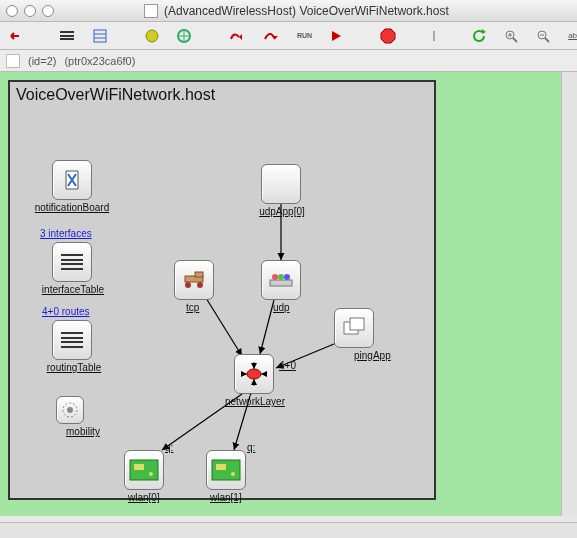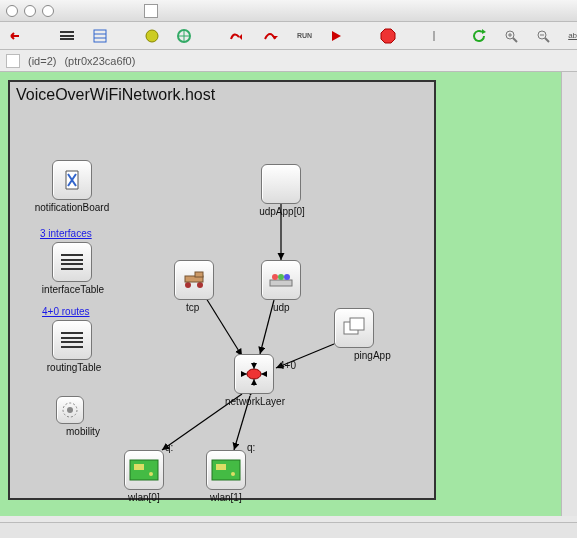--- a/index.html
+++ b/index.html
@@ -13,38 +13,39 @@
 .tbtn { width: 20px; height: 20px; border: 1px solid transparent; display: flex; align-items: center; justify-content: center; cursor: pointer; }
 .sep { width:1px; height:20px; background:#bbb; margin:0 2px; }
 .slidertrack { width:60px; height:10px; background:linear-gradient(#ddd,#fff); border:1px solid #aaa; position:relative; }
 .breadcrumb { height:22px; background:#ececec; border-bottom:1px solid #bbb; display:flex; align-items:center; font-size:11px; color:#555; padding:0 6px; gap:8px; }
 .bc-icon { width:14px; height:14px; border:1px solid #bbb; background:#fff; }
 .canvas-outer { position:relative; height:444px; overflow:hidden; }
 .canvas-bg { position:absolute; inset:0; background:#a3e6a3; }
 .module-box { position:absolute; left:8px; top:8px; width:428px; height:420px; background:#cfcfcf; border:2px solid #333; }
 .module-title { position:absolute; left:6px; top:4px; font-size:16px; color:#111; }
 .node { position:absolute; width:40px; height:40px; background:linear-gradient(#fff,#ddd); border:1px solid #777; border-radius:6px; display:flex; align-items:center; justify-content:center; box-shadow:1px 1px 0 #fff inset; }
-.lbl { position:absolute; font-size:10px; color:#111; white-space:nowrap; text-align:center; }
+.lbl { position:absolute; font-size:10px; color:#111; white-space:nowrap; text-align:center;text-decoration:underline; }
 .smalllink { font-size:10px; color:#1a1ae6; text-decoration:underline; position:absolute; white-space:nowrap; }
 svg.arrows { position:absolute; left:0; top:0; width:428px; height:420px; pointer-events:none; }
 .scrollbar-v { position:absolute; right:0; top:0; width:16px; height:444px; background:#e4e4e4; border-left:1px solid #bbb; }
 .scrollbar-h { position:absolute; left:0; bottom:0; width:577px; height:16px; background:#e4e4e4; border-top:1px solid #bbb; }
 .list-icon { width:16px; height:16px; display:flex; flex-direction:column; justify-content:space-evenly; padding:2px 1px; }
 .list-icon i { height:2px; background:#333; display:block; }
 </style>
 </head>
 <body>
 
 <div class="titlebar">
   <div class="traffic">
     <span></span>
     <span></span>
     <span></span>
   </div>
   <div class="doc-icon"></div>
+  <div class="titleline">(AdvancedWirelessHost) VoiceOverWiFiNetwork.host</div>
 </div>
 
 <div class="toolbar">
   <div class="tbtn">
       <svg width="14" height="14">
         <path d="M12 7 L4 7 M4 7 L7 4 M4 7 L7 10" stroke="#c00" stroke-width="2" fill="none"></path>
       </svg>
     </div>
   <div class="sep"></div>
   <div class="tbtn">

